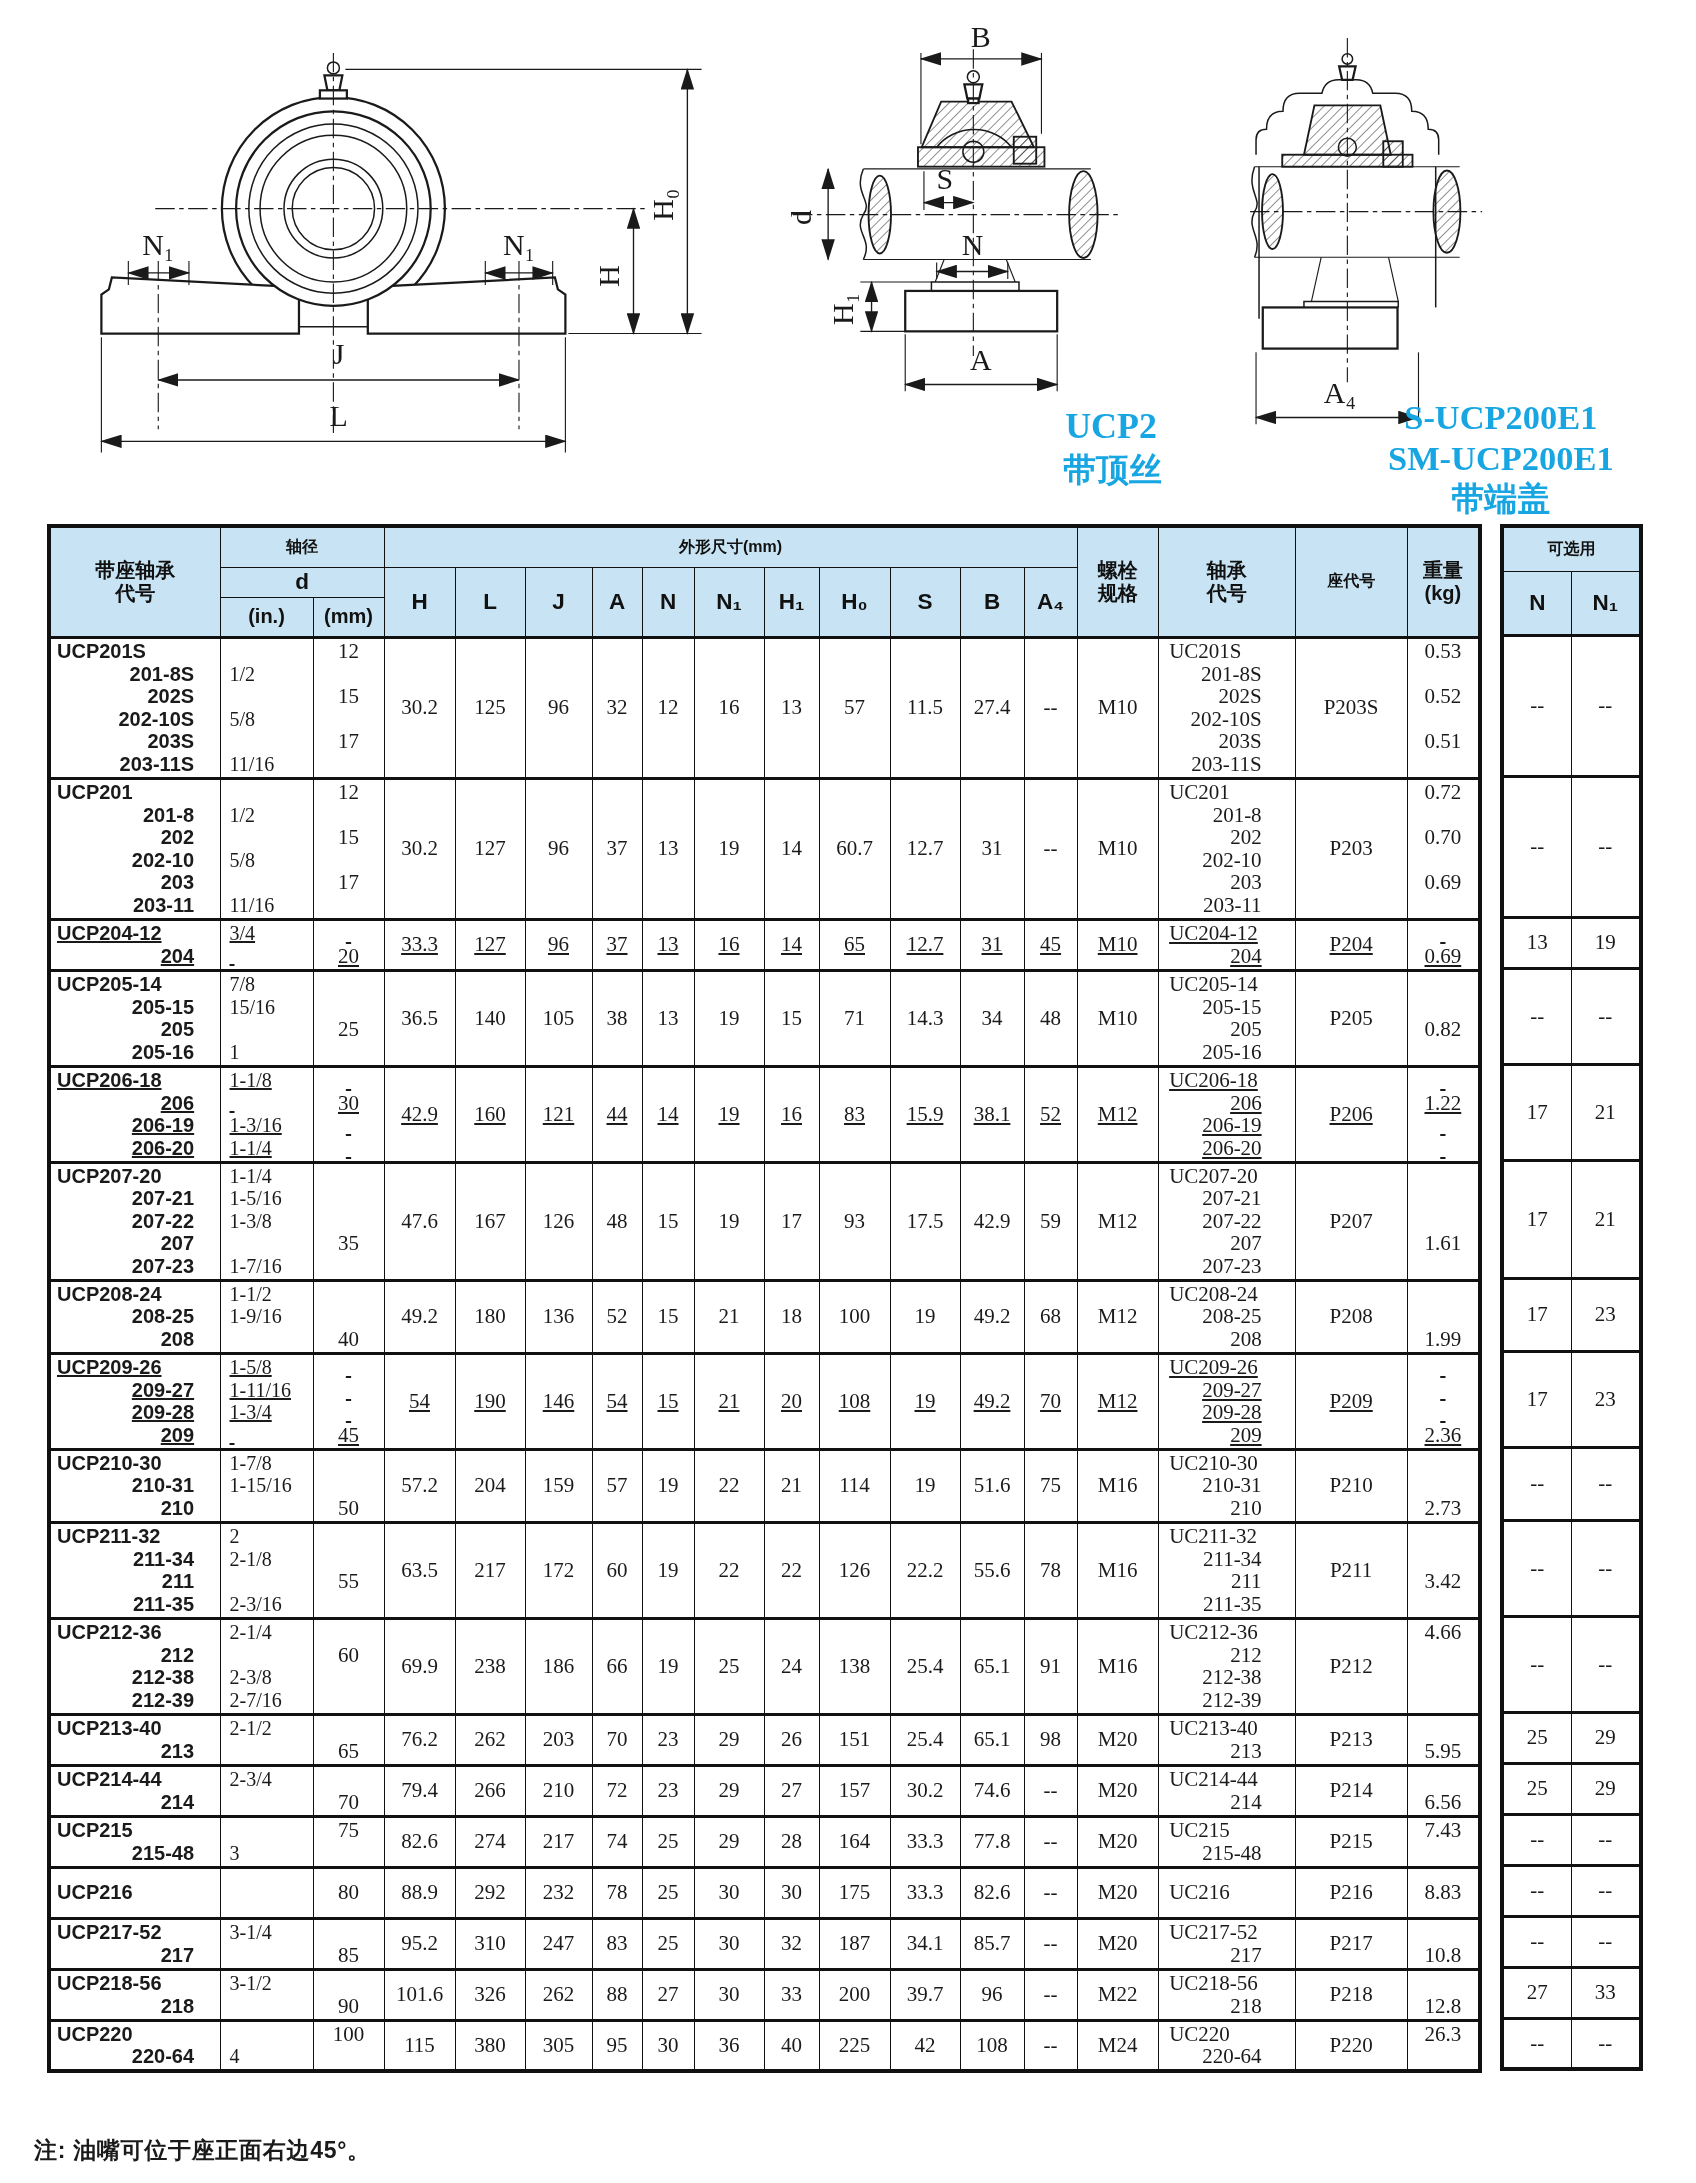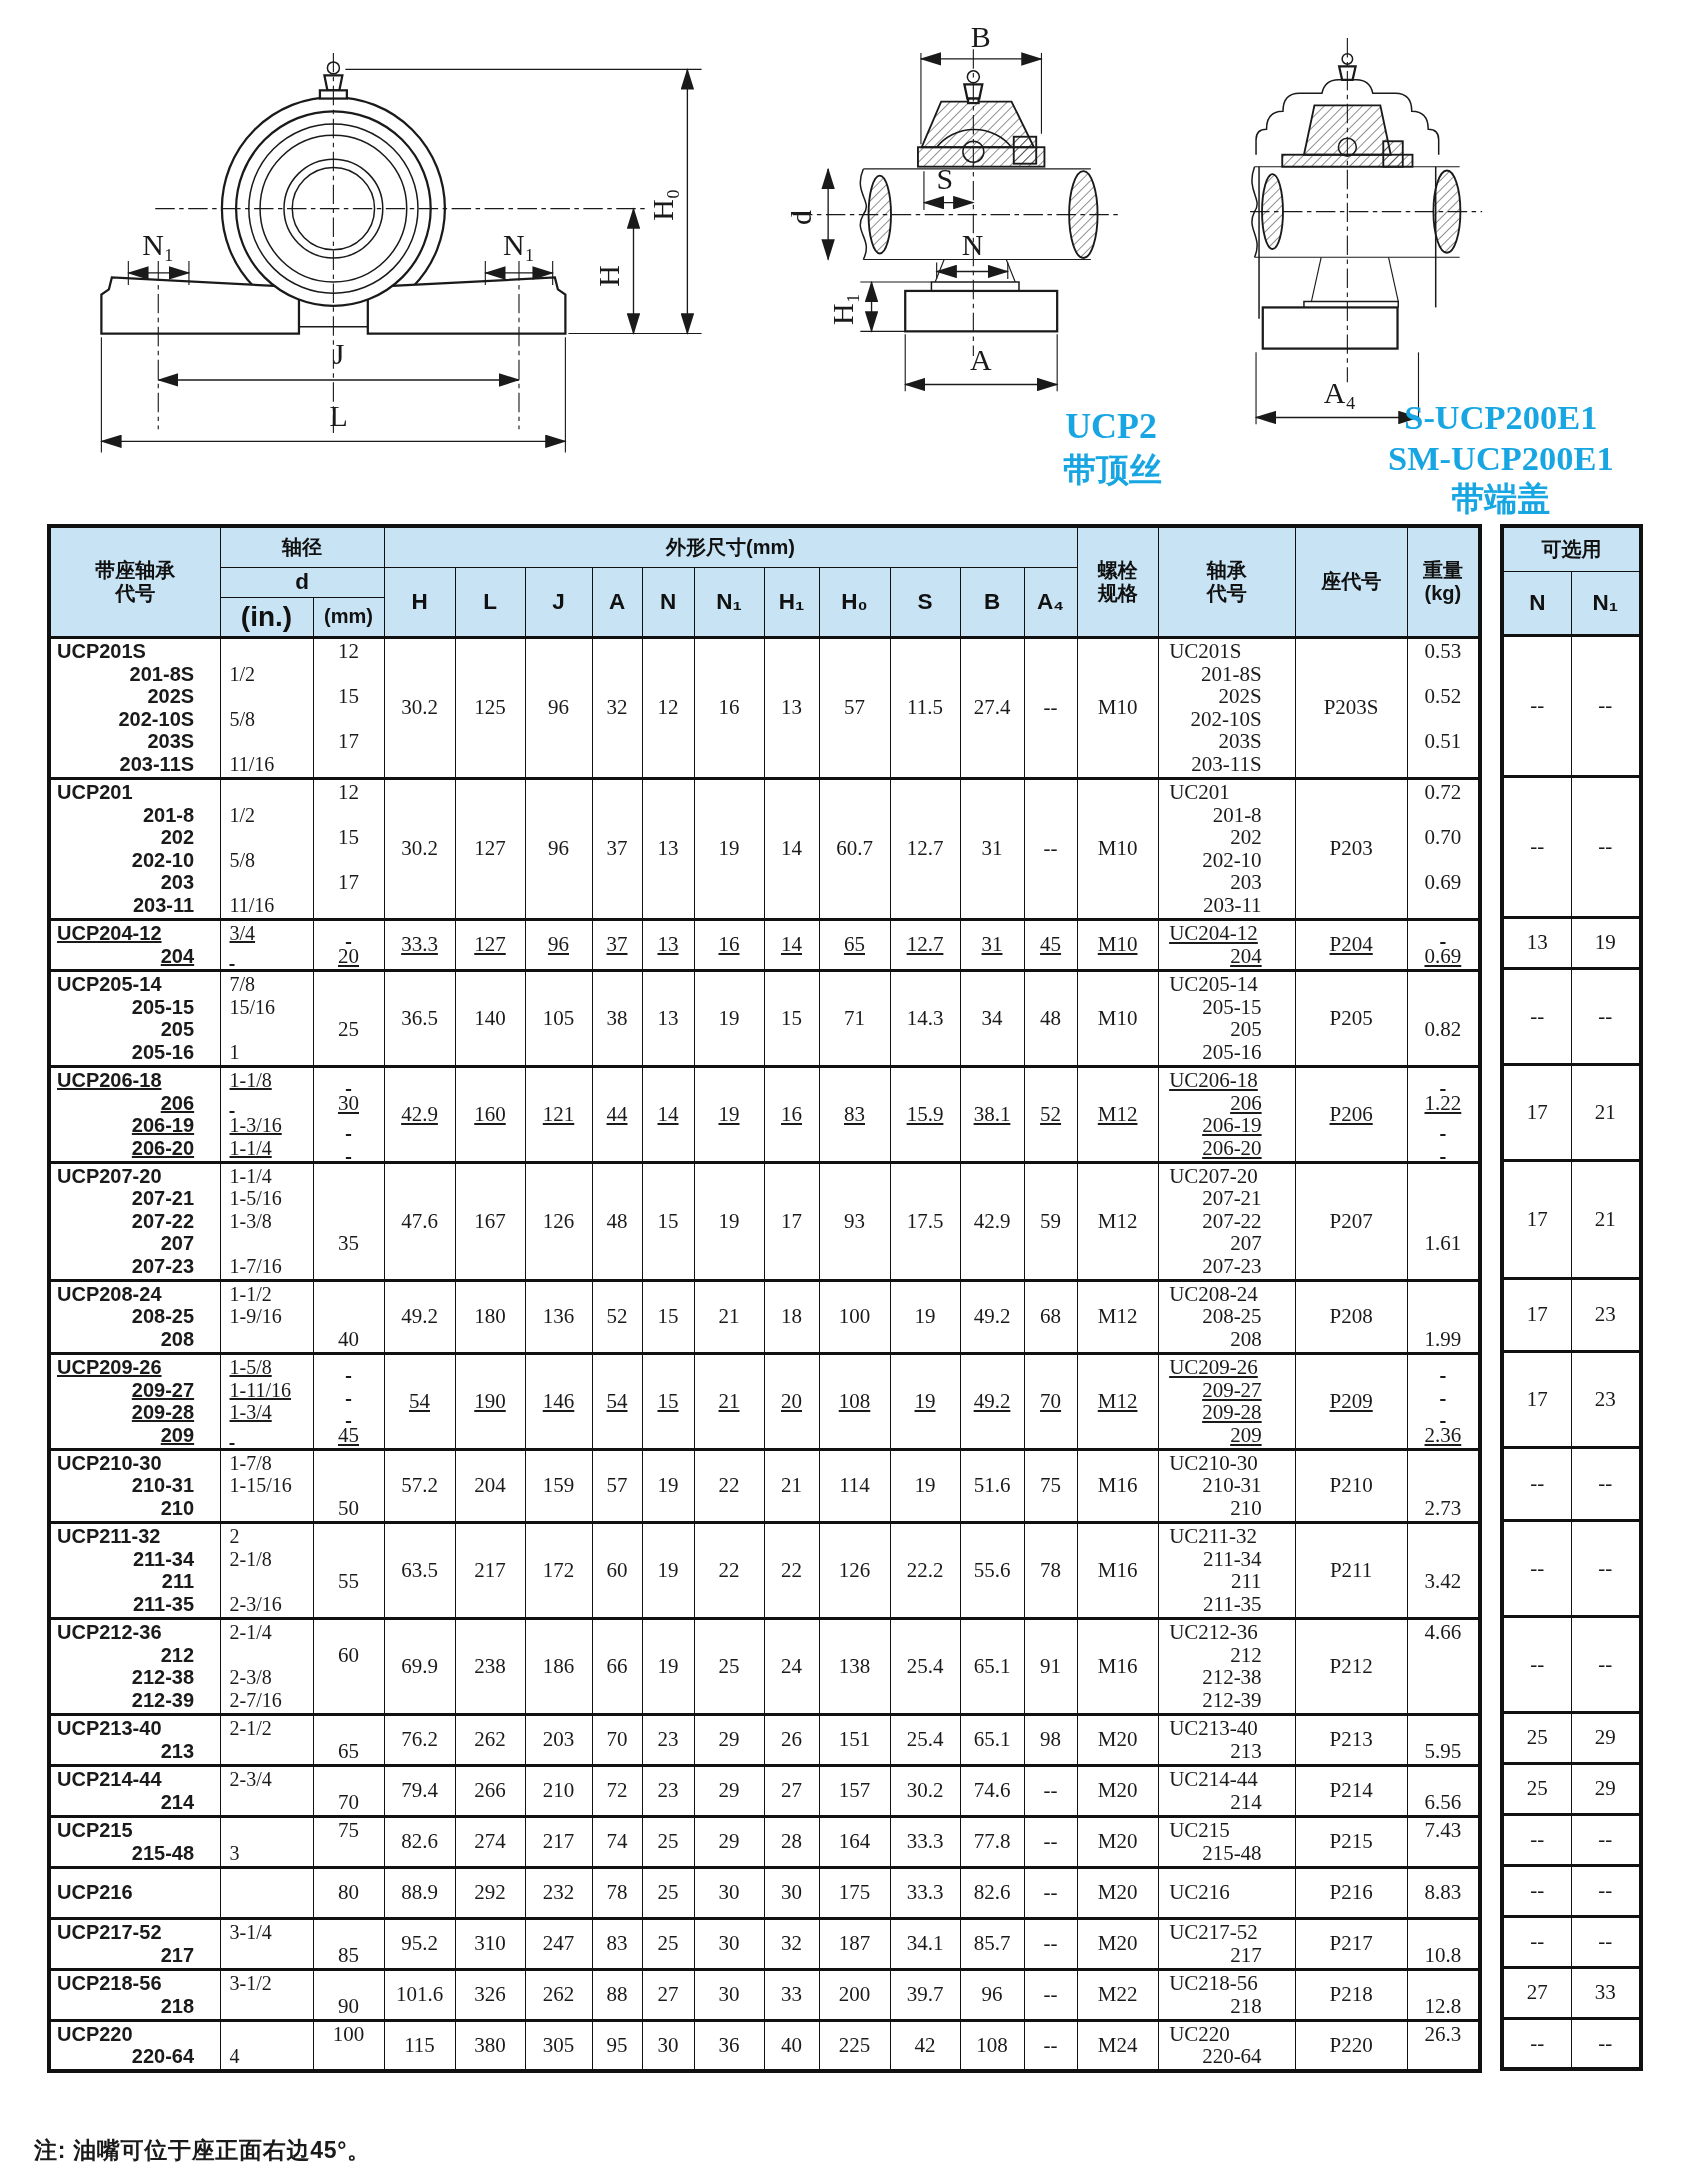--- a/index.html
+++ b/index.html
@@ -30,21 +30,21 @@
   }
 
   table.tbl { position:absolute; border-collapse:collapse; table-layout:fixed;
               border:4.5px solid #111; background:#fff; }
   #main-table { left:47px;  top:524px; width:1433px; }
   #opt-table  { left:1500px; top:524px; width:141px;  }
 
   th { background:#c8e4f4; border:1.5px solid #111; vertical-align:middle;
        text-align:center; font-weight:bold; color:#111; }
   th.pre { white-space:pre-line; line-height:22.5px; font-size:20px; }
-  th.cn  { font-size:20px; }
+  th.cn  { font-size:16px; }
   th.dimhead { font-size:22.5px; font-family:"Liberation Sans","DejaVu Sans",sans-serif; }
   thead { border-bottom:3px solid #111; }
   tr.hrow1 { height:41px; } tr.hrow2 { height:30px; } tr.hrow3 { height:40px; }
   tr.ohrow1 { height:45px; } tr.ohrow2 { height:64px; }
 
   tbody tr { border-top:3px solid #111; }
   td { border-left:1.5px solid #111; border-right:1.5px solid #111;
        vertical-align:middle; overflow:hidden; }
   td.val { text-align:center;
        font-family:"Liberation Serif","DejaVu Serif","DejaVu Sans",serif;
@@ -292,21 +292,21 @@
       <th rowspan="2" class="dimhead">A</th>
       <th rowspan="2" class="dimhead">N</th>
       <th rowspan="2" class="dimhead">N₁</th>
       <th rowspan="2" class="dimhead">H₁</th>
       <th rowspan="2" class="dimhead">H₀</th>
       <th rowspan="2" class="dimhead">S</th>
       <th rowspan="2" class="dimhead">B</th>
       <th rowspan="2" class="dimhead">A₄</th>
     </tr>
     <tr class="hrow3">
-      <th class="dimhead" style="font-size:28px">(in.)</th>
+      <th class="dimhead" style="font-size:20px">(in.)</th>
       <th class="dimhead" style="font-size:20px">(mm)</th>
     </tr>
   </thead>
   <tbody id="main-tbody">
       <tr style="height: 141px;">
         <td class="c-codes">
           <div class="ln first">UCP201S</div>
           <div class="ln sub">201-8S</div>
           <div class="ln sub">202S</div>
           <div class="ln sub">202-10S</div>

